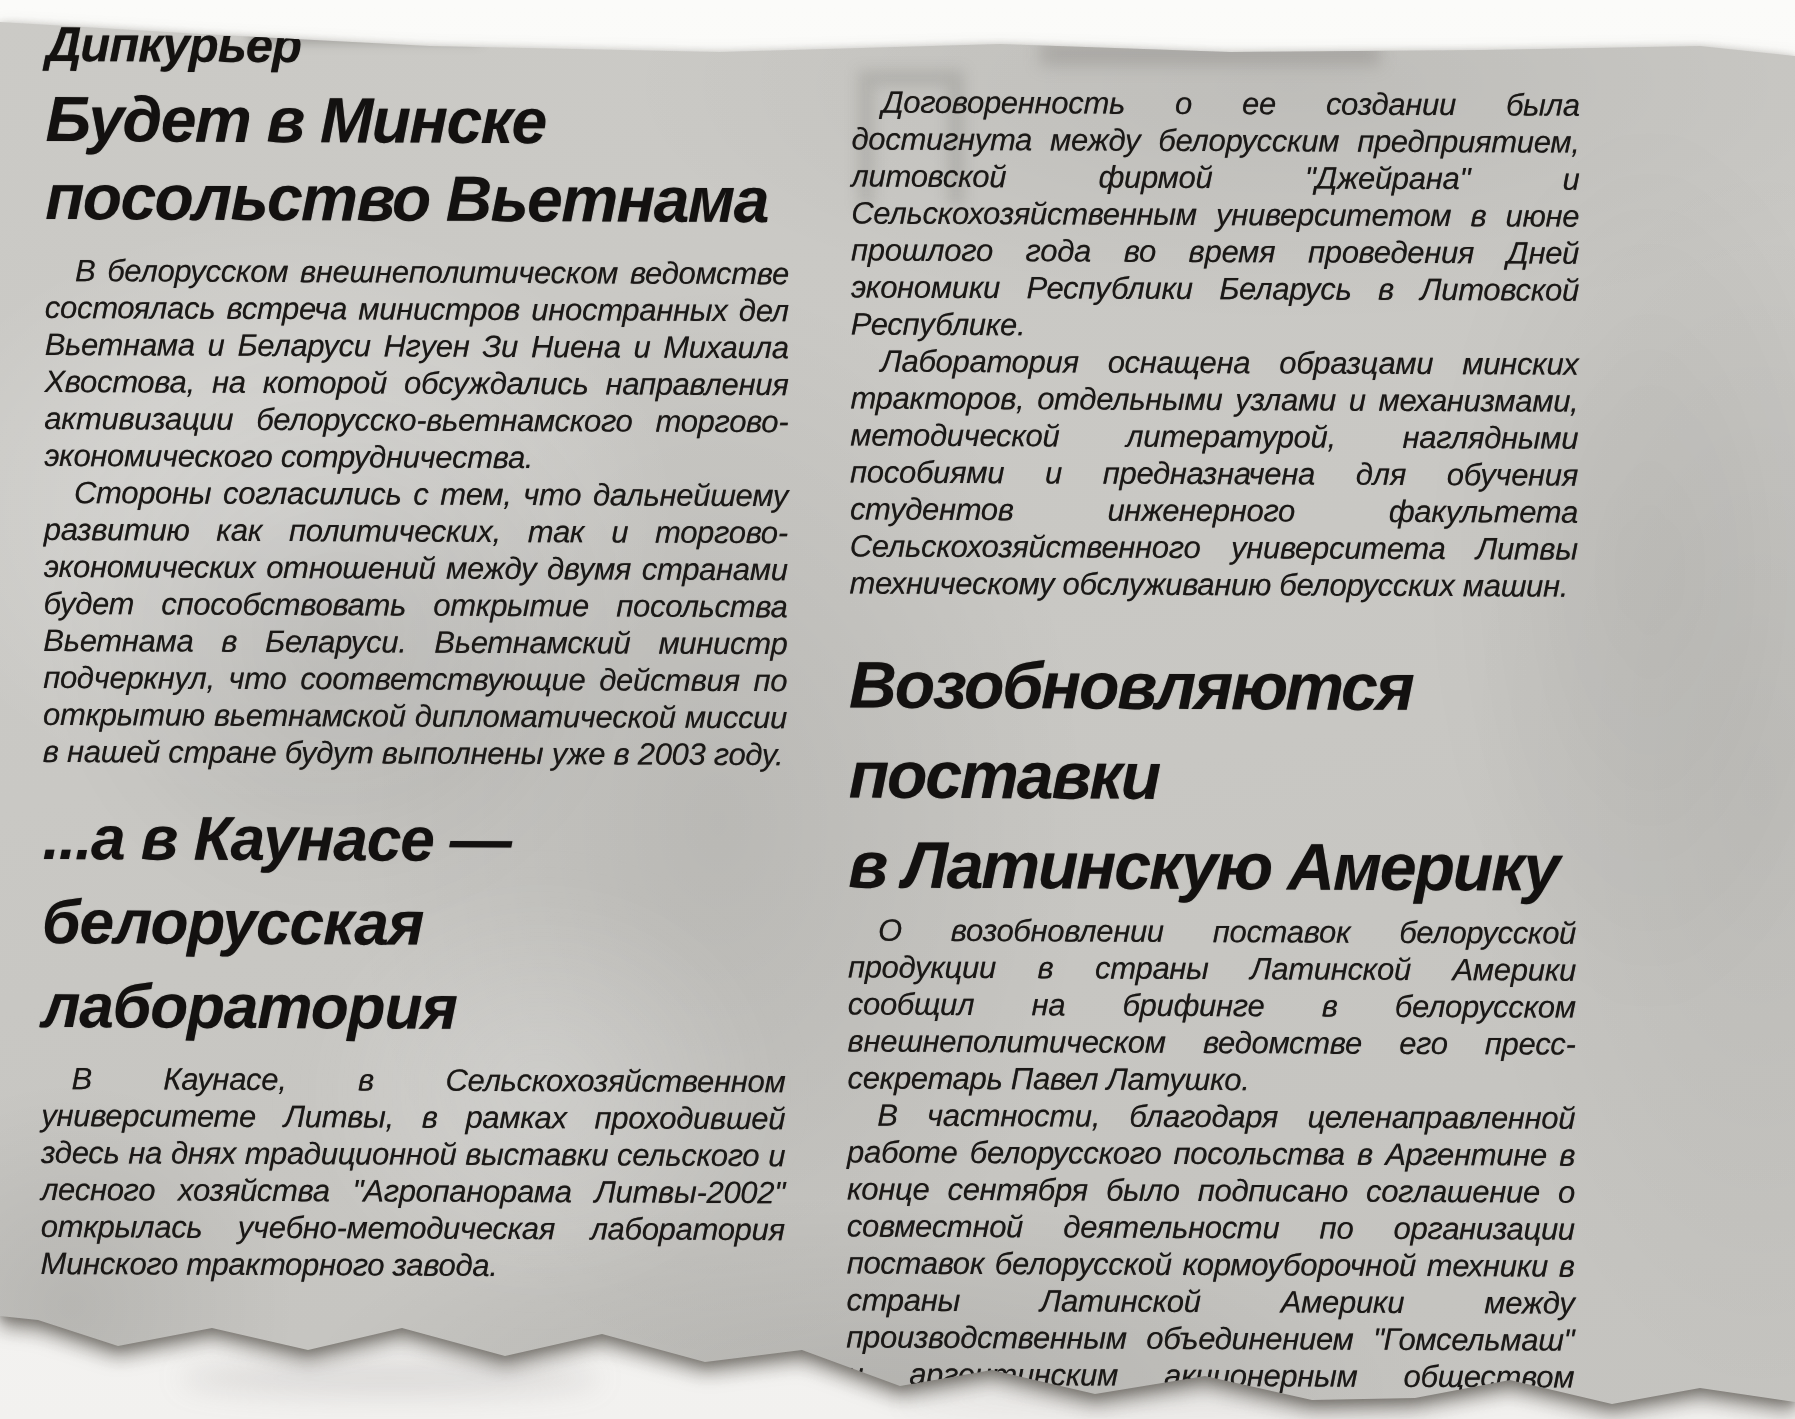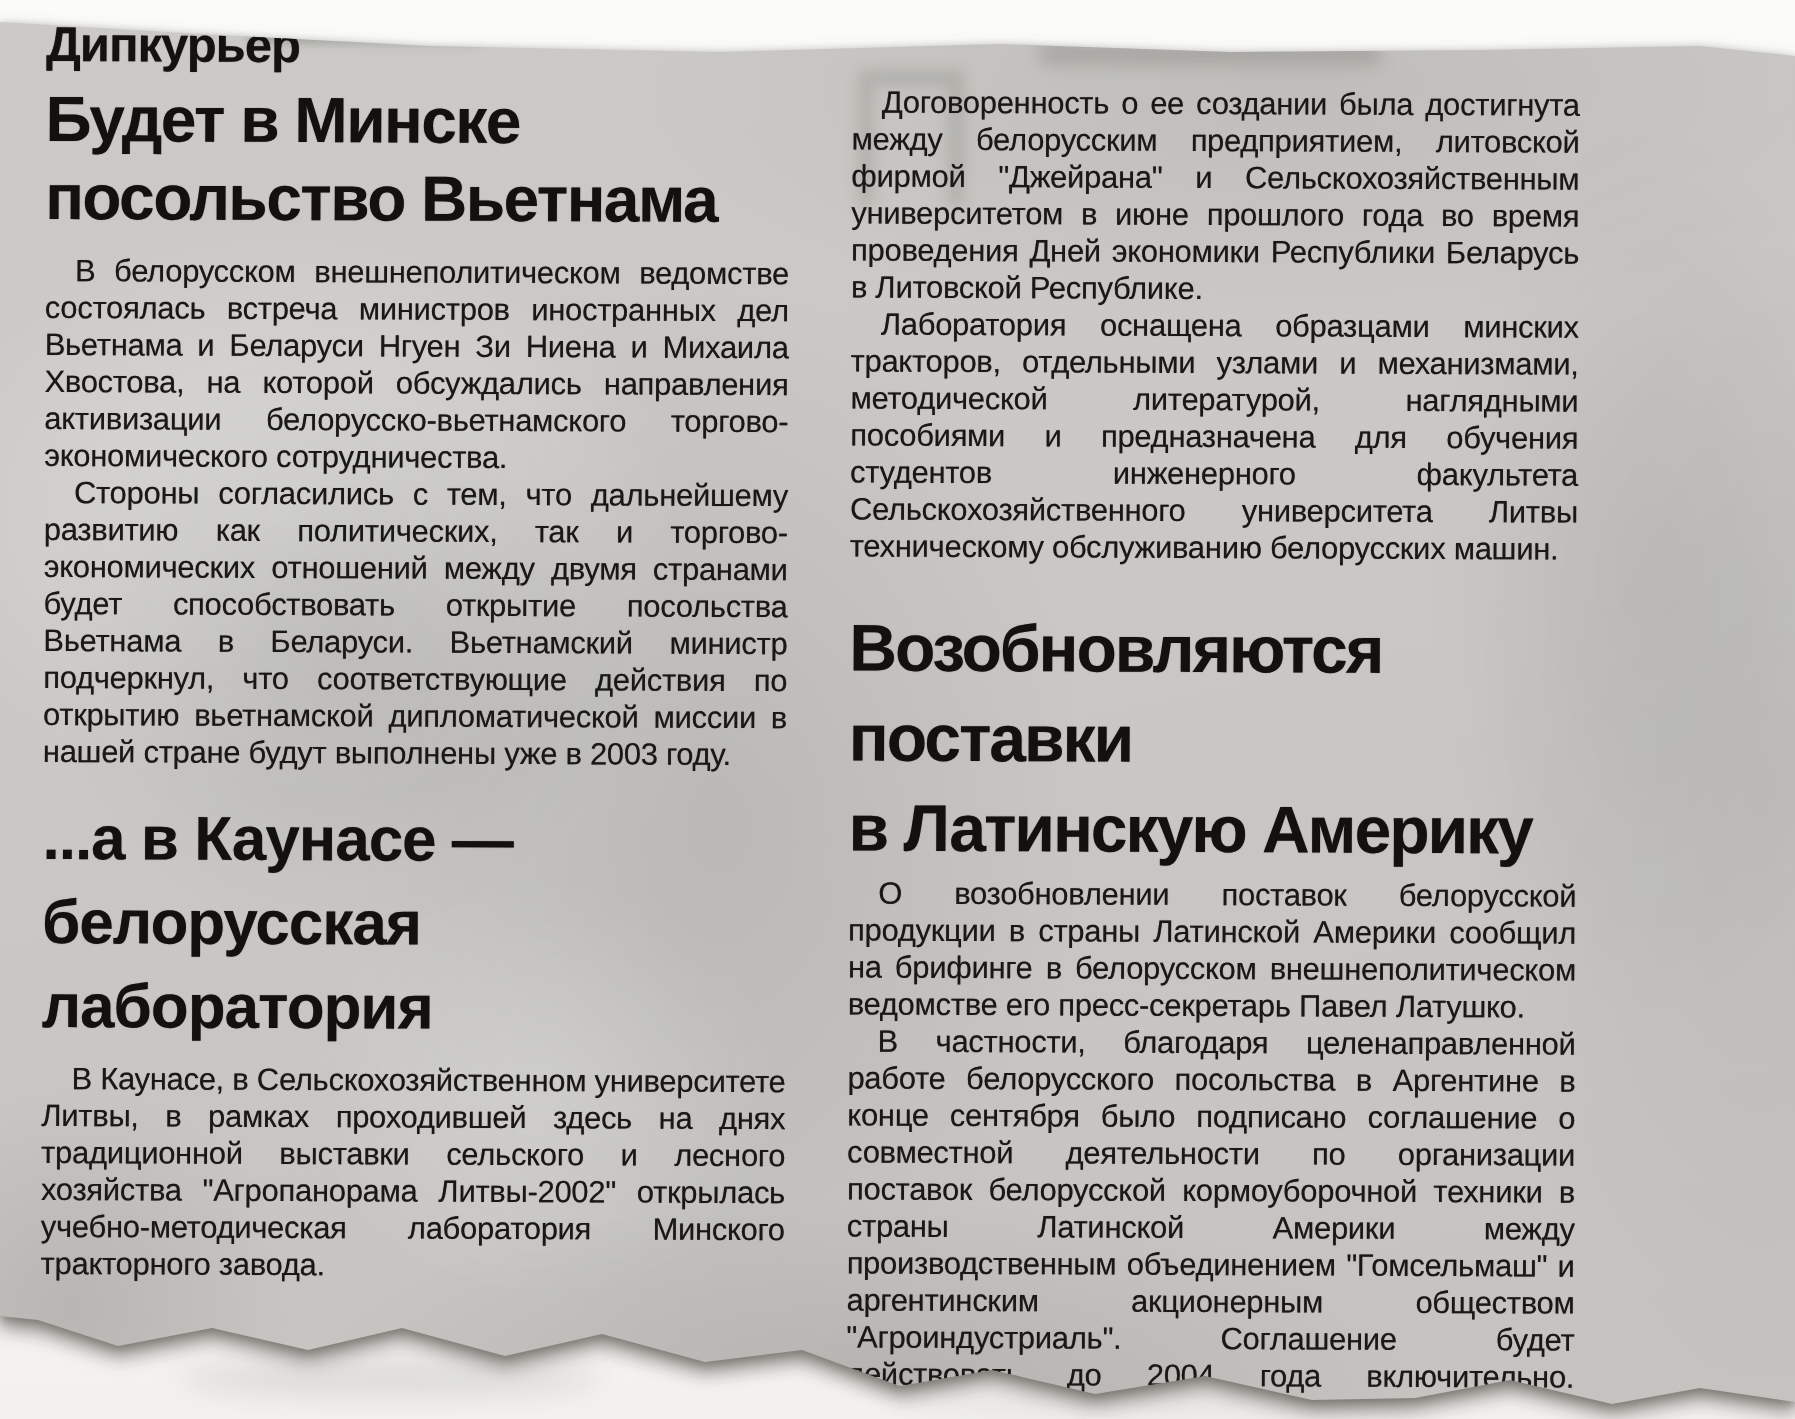--- a/index.html
+++ b/index.html
@@ -2,20 +2,21 @@
 <html lang="ru"><head>
 <meta charset="utf-8">
 <style>
   html,body{margin:0;padding:0;background:#efeeec;}
   .scan{
     position:relative;
     width:1795px;height:1419px;
     background:linear-gradient(180deg,#fbfbf9 0%,#f7f7f5 60%,#f2f1ef 100%);
     overflow:hidden;
     font-family:"Liberation Sans","DejaVu Sans",sans-serif;
+    font-style:italic;
   }
   
   .scan-smudge{position:absolute;background:rgba(120,118,115,.18);filter:blur(14px);border-radius:50%;}
   .sm1{left:180px;top:1360px;width:420px;height:36px;}
   .sm2{left:900px;top:1386px;width:520px;height:30px;opacity:.6;}
 
   .paper-shadow-wrap{
     position:absolute;inset:0;
     filter:drop-shadow(0 9px 9px rgba(60,55,48,.50)) drop-shadow(0 3px 4px rgba(60,55,48,.35));
   }

